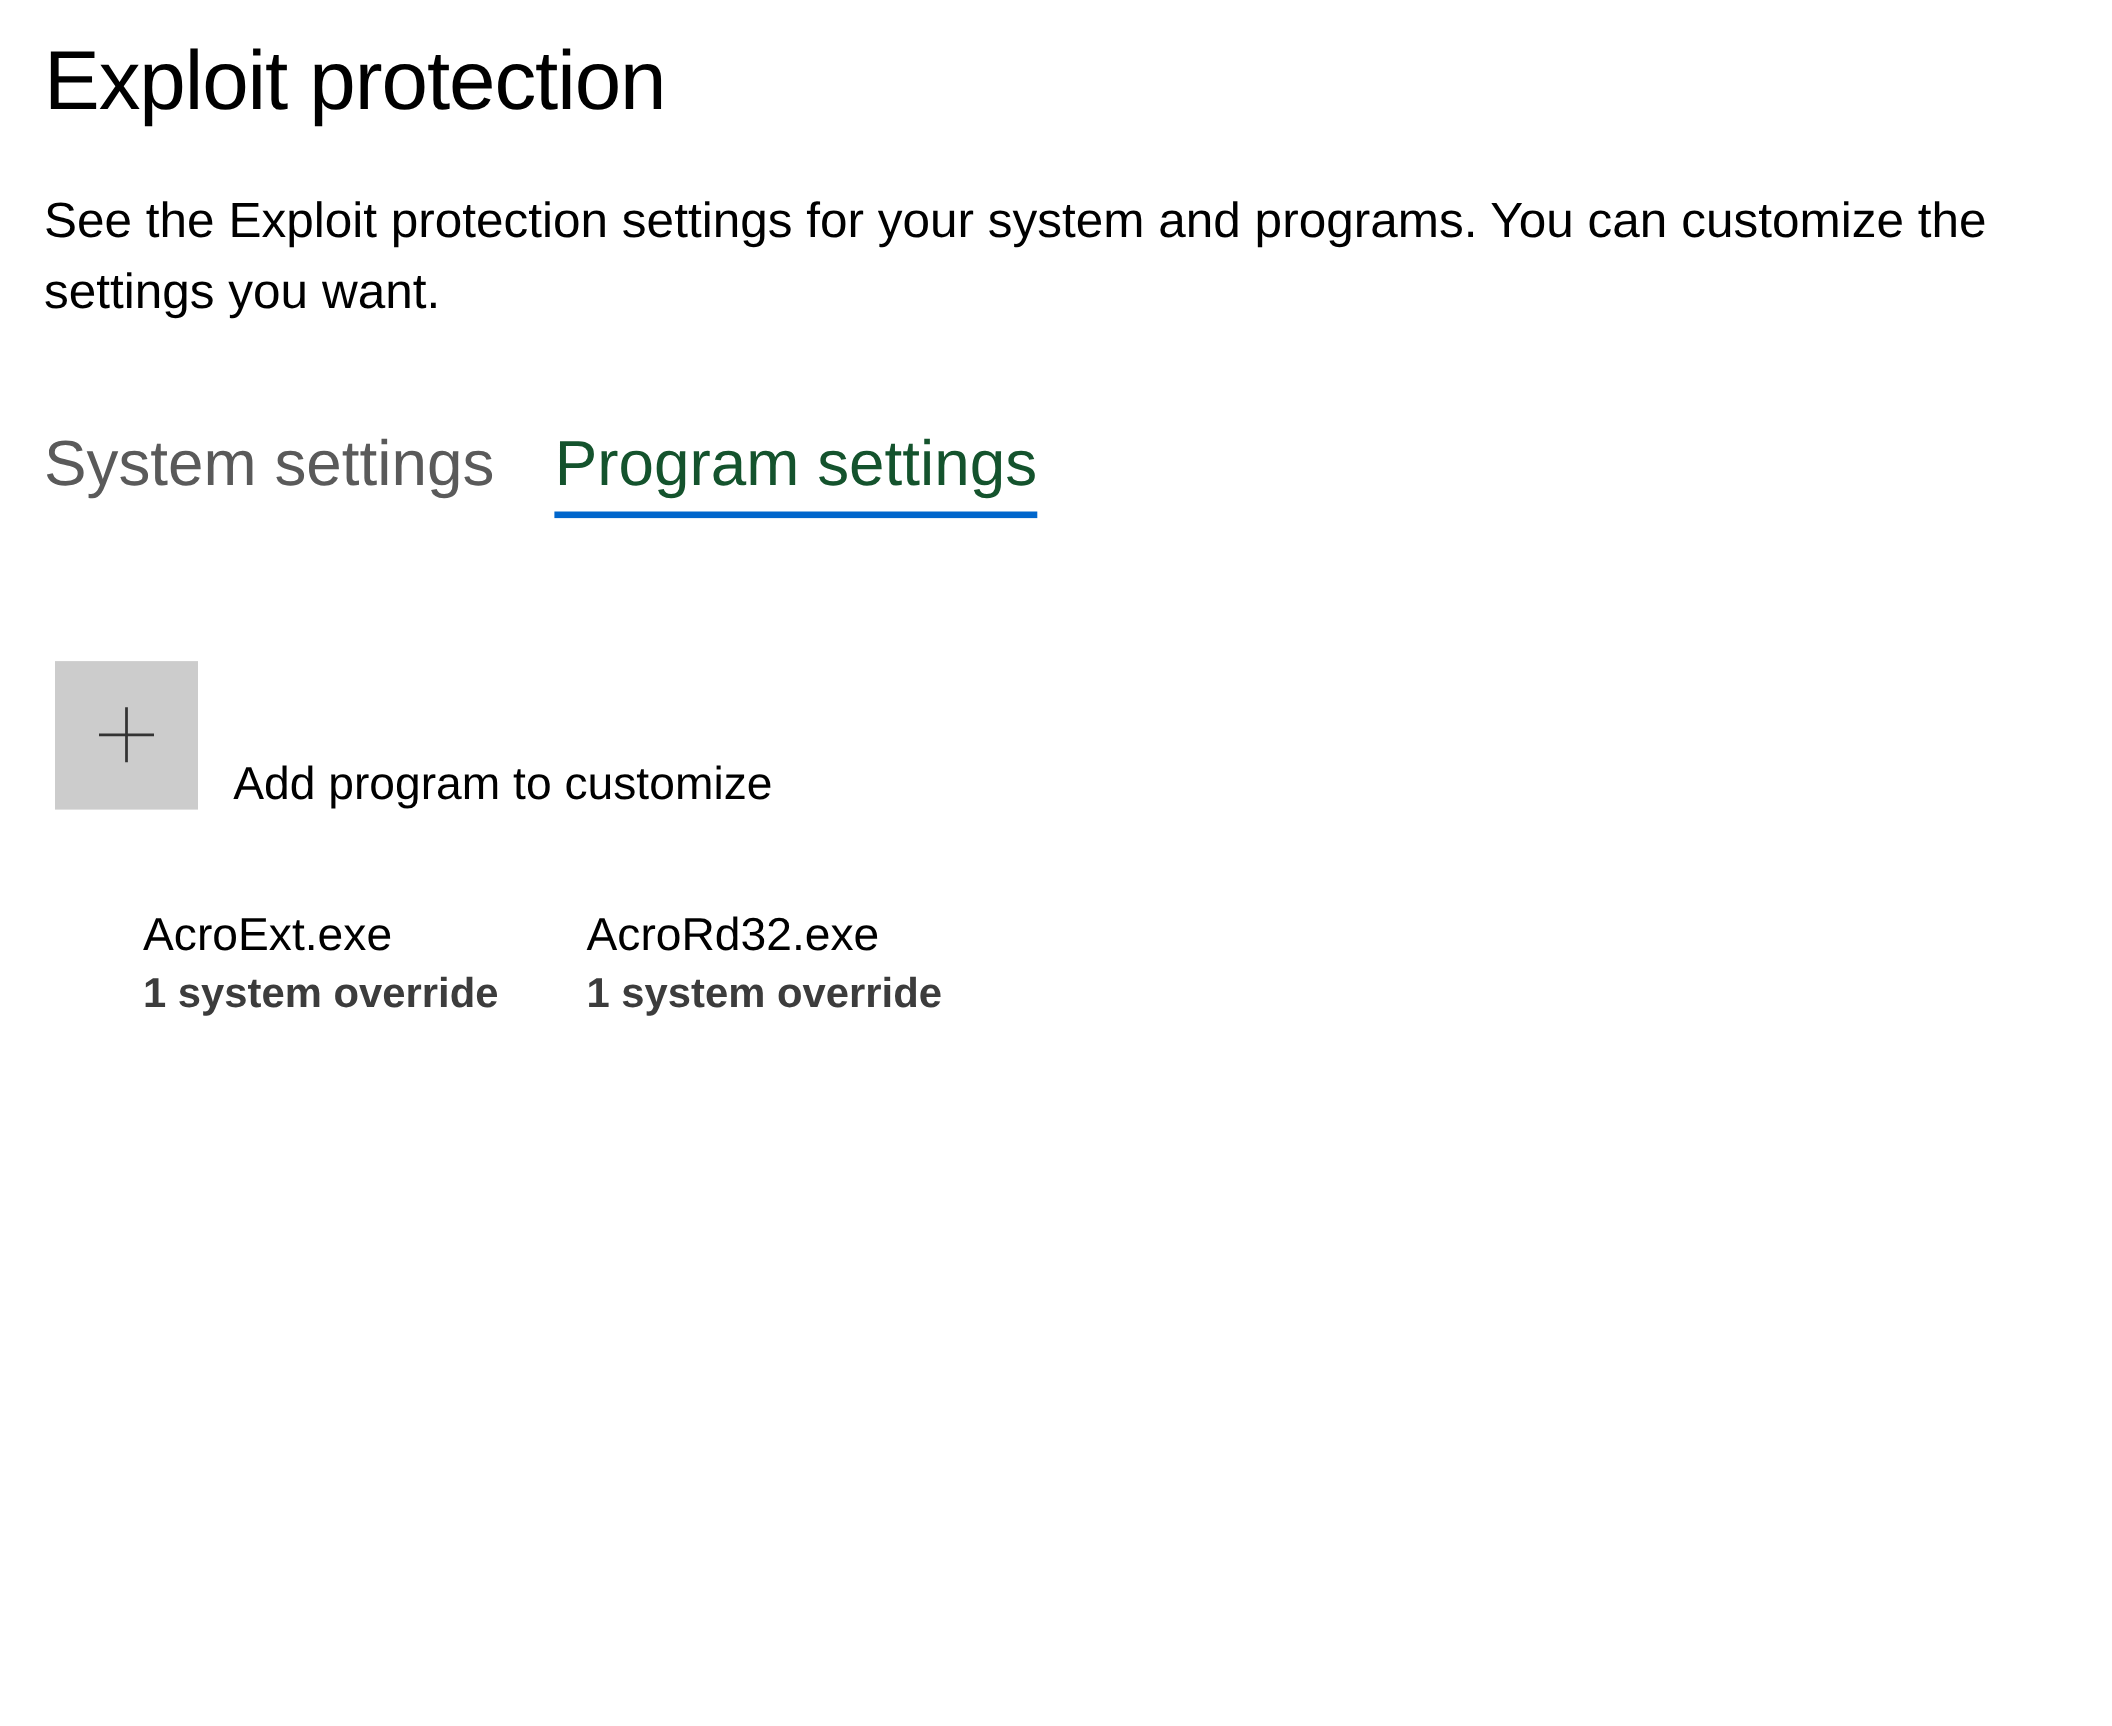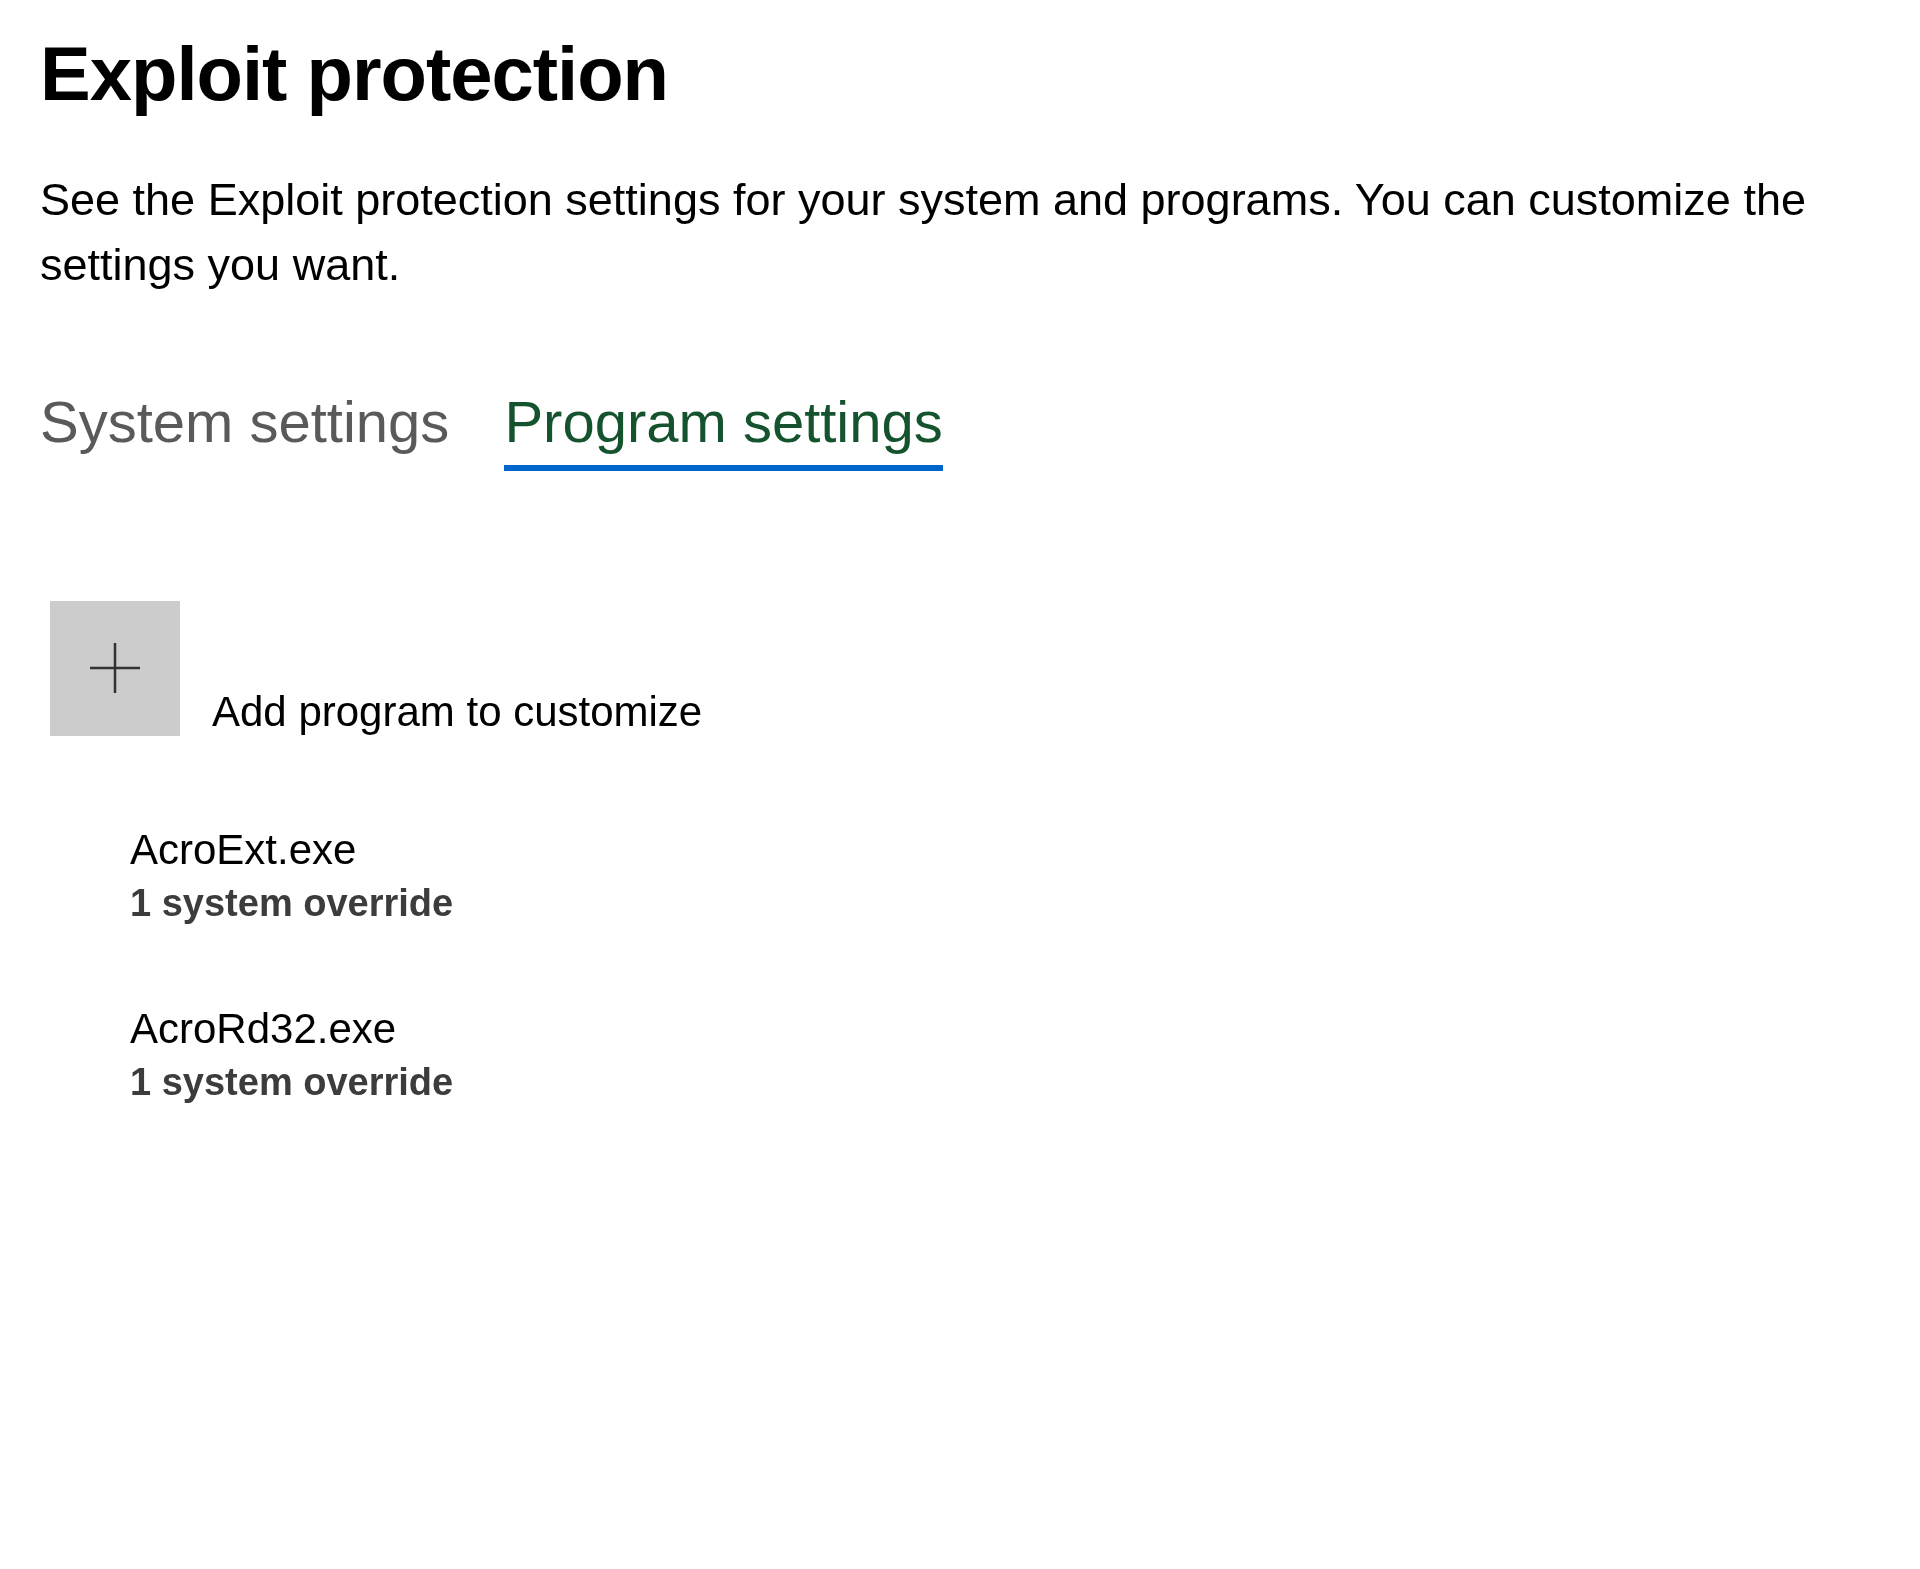--- a/index.html
+++ b/index.html
@@ -9,21 +9,21 @@
     }
     body {
       font-family: "Segoe UI", -apple-system, BlinkMacSystemFont, sans-serif;
       background: #ffffff;
       color: #000000;
       padding: 30px 40px;
       width: 1920px;
     }
     .page-title {
       font-size: 76px;
-      font-weight: 700;
+      font-weight: 400;
       color: #000;
       margin-bottom: 50px;
       letter-spacing: -1px;
     }
     .page-description {
       font-size: 45px;
       font-weight: 400;
       color: #000;
       max-width: 1800px;
       line-height: 1.45;
@@ -67,21 +67,20 @@
       width: 60px;
       height: 60px;
     }
     .add-program-label {
       font-size: 42px;
       font-weight: 400;
       color: #000;
     }
     .program-list {
       display: flex;
-      flex-direction: column;
       gap: 80px;
       margin-left: 90px;
     }
     .program-item {
       cursor: pointer;
     }
     .program-name {
       font-size: 42px;
       font-weight: 400;
       color: #000;

